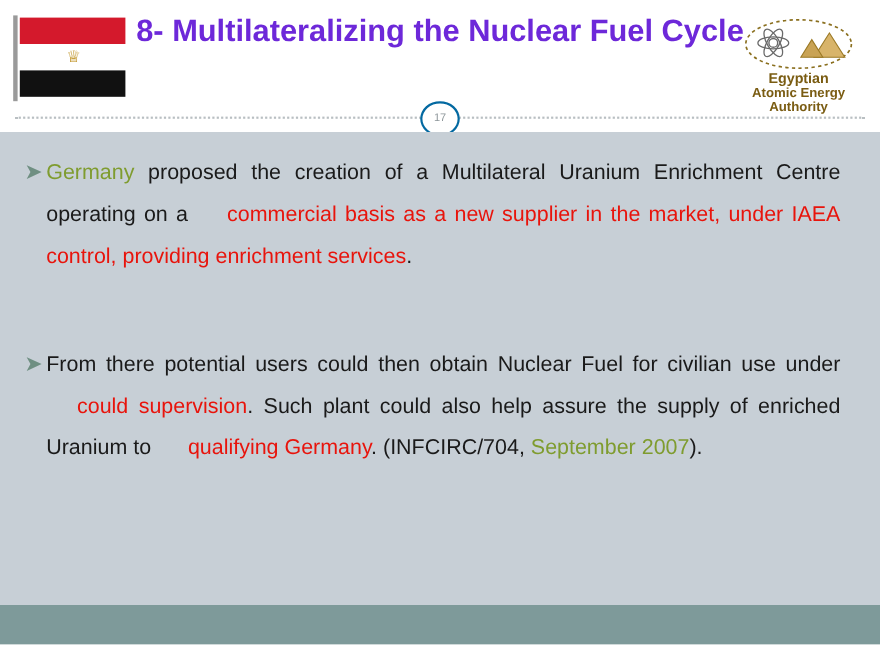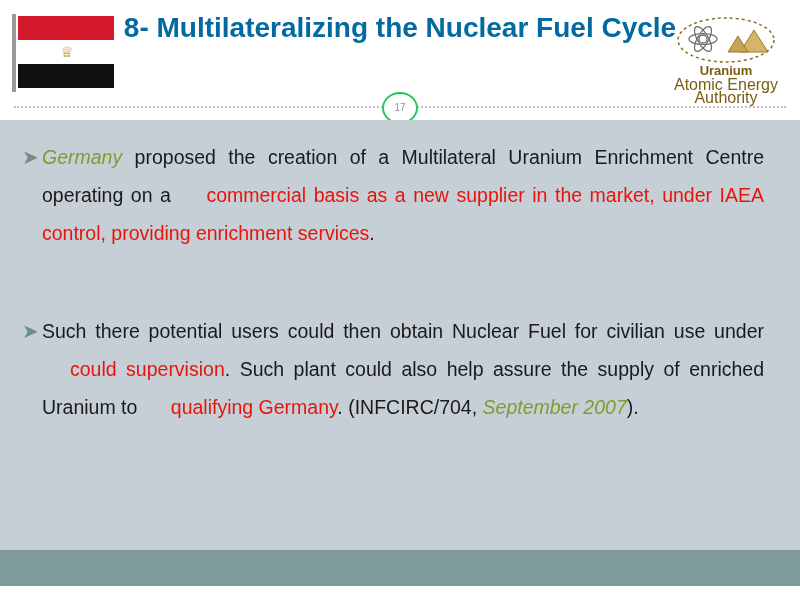--- a/index.html
+++ b/index.html
@@ -29,21 +29,21 @@
   }
   .title {
     position: absolute;
     left: 120px;
     top: 10px;
     width: 560px;
     text-align: center;
     font-size: 28px;
     line-height: 36px;
     font-weight: bold;
-    color: #0369a1;
+    color: #6d28d9;
     letter-spacing: 0px;
   }
   
   .flag {
     position: absolute;
     left: 18px;
     top: 16px;
     width: 96px;
     height: 72px;
   }
@@ -86,40 +86,40 @@
   }
   .logo svg { display: block; margin: 0 auto; }
   .logo .l1 {
     font-size: 13px;
     font-weight: bold;
     color: #7a5c12;
     line-height: 14px;
     margin-top: -2px;
   }
   .logo .l2 {
-    font-size: 16px;
-    font-weight: normal;
+    font-size: 12px;
+    font-weight: bold;
     color: #7a5c12;
     line-height: 13px;
   }
   
   .rule {
     position: absolute;
     left: 14px;
     top: 106px;
     width: 772px;
     border-top: 2px dotted #b9bfc2;
   }
   .pagenum {
     position: absolute;
     left: 382px;
     top: 92px;
     width: 32px;
     height: 28px;
-    border: 2px solid #22c55e;
+    border: 2px solid #0369a1;
     border-radius: 50%;
     background: #ffffff;
     color: #8c9599;
     font-size: 10px;
     line-height: 28px;
     text-align: center;
   }
   
   .body {
     position: absolute;
@@ -164,21 +164,21 @@
   }
   .ptext {
     flex: 1;
     font-size: 19.5px;
     line-height: 38px;
     color: #1a1a1a;
     text-align: justify;
     text-justify: inter-word;
   }
   .ptext.last { text-align: justify; }
-  .green { color: #7f9c2f; font-style: italic; }
+  .green { color: #7f9c2f; }
   .red { color: #e8140c; margin-left: 28px; }
   .spacer { height: 34px; }
 </style>
 </head>
 <body>
 
 <div class="slide">
 
   <div class="header">
 
@@ -195,21 +195,21 @@
     <div class="logo">
       <svg width="112" height="52" viewBox="0 0 112 52">
         <ellipse cx="56" cy="26" rx="48" ry="22" fill="none" stroke="#8a6f1e" stroke-width="1.5" stroke-dasharray="3,3"></ellipse>
         <polygon points="70,38 84,16 98,38" fill="#d8b46a" stroke="#9c7a26" stroke-width="1"></polygon>
         <polygon points="58,38 68,22 78,38" fill="#c9a355" stroke="#9c7a26" stroke-width="1"></polygon>
         <circle cx="33" cy="25" r="4" fill="none" stroke="#6a6a6a" stroke-width="1.3"></circle>
         <ellipse cx="33" cy="25" rx="14" ry="5.5" fill="none" stroke="#6a6a6a" stroke-width="1.2"></ellipse>
         <ellipse cx="33" cy="25" rx="14" ry="5.5" fill="none" stroke="#6a6a6a" stroke-width="1.2" transform="rotate(60 33 25)"></ellipse>
         <ellipse cx="33" cy="25" rx="14" ry="5.5" fill="none" stroke="#6a6a6a" stroke-width="1.2" transform="rotate(120 33 25)"></ellipse>
       </svg>
-      <div class="l1">Uranium</div>
+      <div class="l1">Egyptian</div>
       <div class="l2">Atomic Energy Authority</div>
     </div>
 
     <div class="rule"></div>
     <div class="pagenum">17</div>
   </div>
 
   <div class="body">
 
     <div class="para">
@@ -217,21 +217,21 @@
       <div class="ptext">
         <span class="green">Germany</span><span> proposed the creation of a Multilateral Uranium Enrichment Centre operating on a </span><span class="red">commercial basis as a new supplier in the market, under IAEA control, providing enrichment services</span><span>.</span>
       </div>
     </div>
 
     <div class="spacer"></div>
 
     <div class="para">
       <div class="bullet">➤</div>
       <div class="ptext last">
-        <span>Such there potential users could then obtain Nuclear Fuel for civilian use under </span><span class="red">could supervision</span><span>. Such plant could also help assure the supply of enriched Uranium to </span><span class="red">qualifying Germany</span><span>. (INFCIRC/704, </span><span class="green">September 2007</span><span>).</span>
+        <span>From there potential users could then obtain Nuclear Fuel for civilian use under </span><span class="red">could supervision</span><span>. Such plant could also help assure the supply of enriched Uranium to </span><span class="red">qualifying Germany</span><span>. (INFCIRC/704, </span><span class="green">September 2007</span><span>).</span>
       </div>
     </div>
 
   </div>
 
   <div class="footer-band"></div>
   <div class="footer-white"></div>
 
 </div>
 

